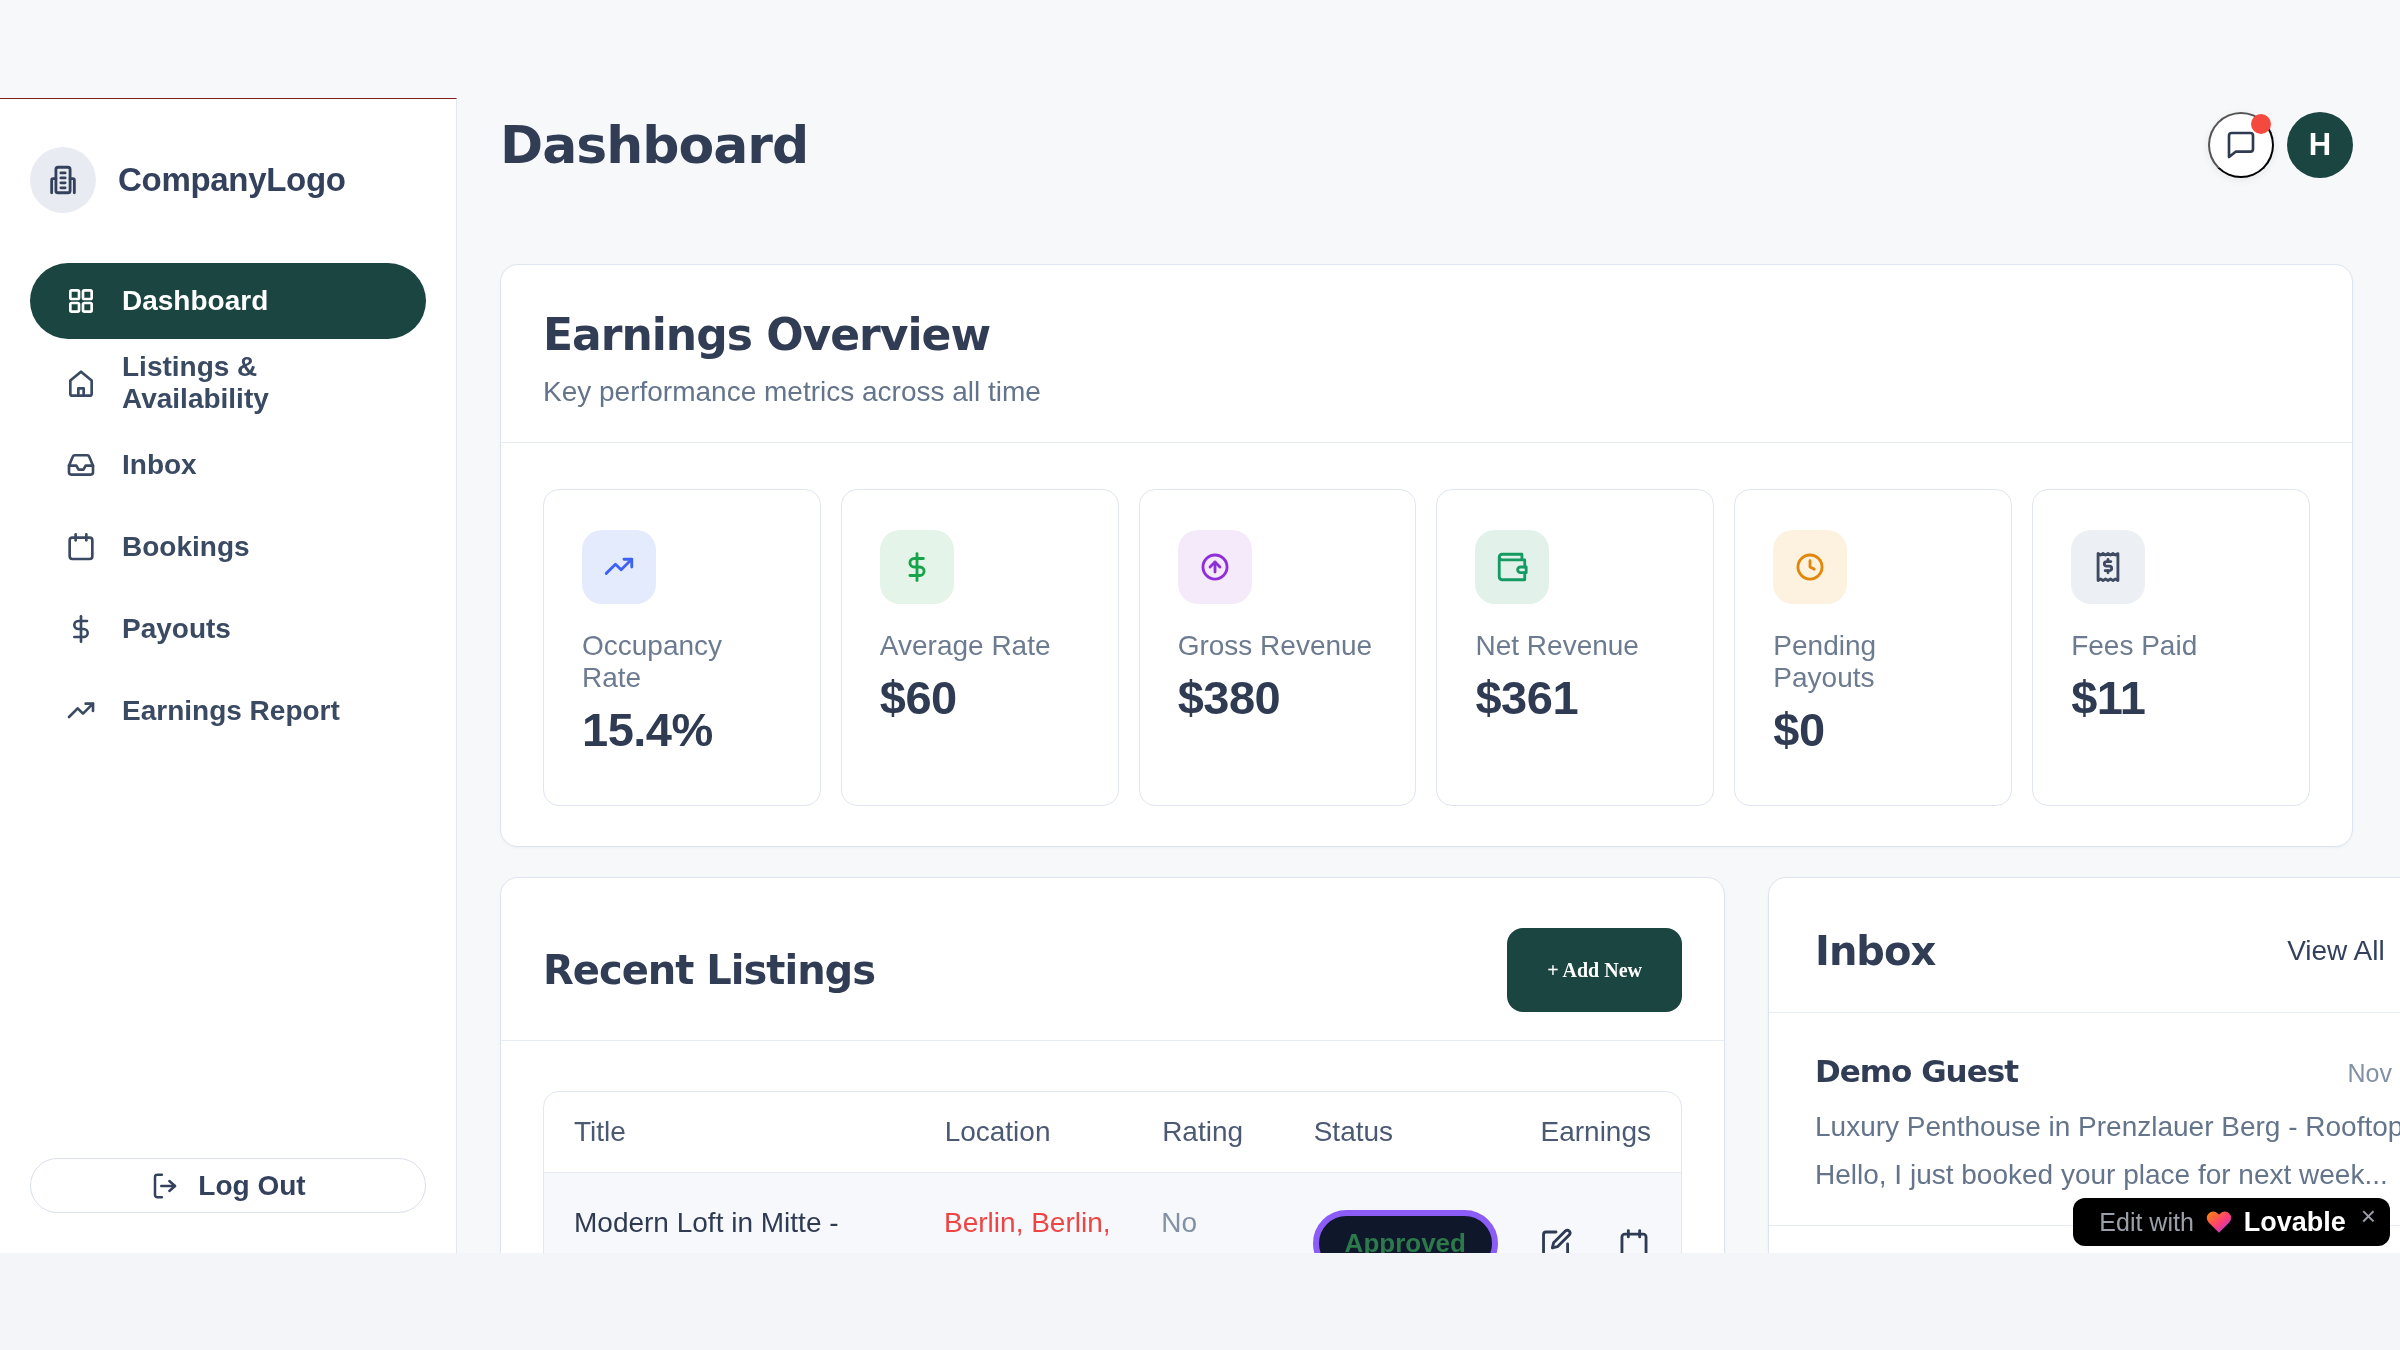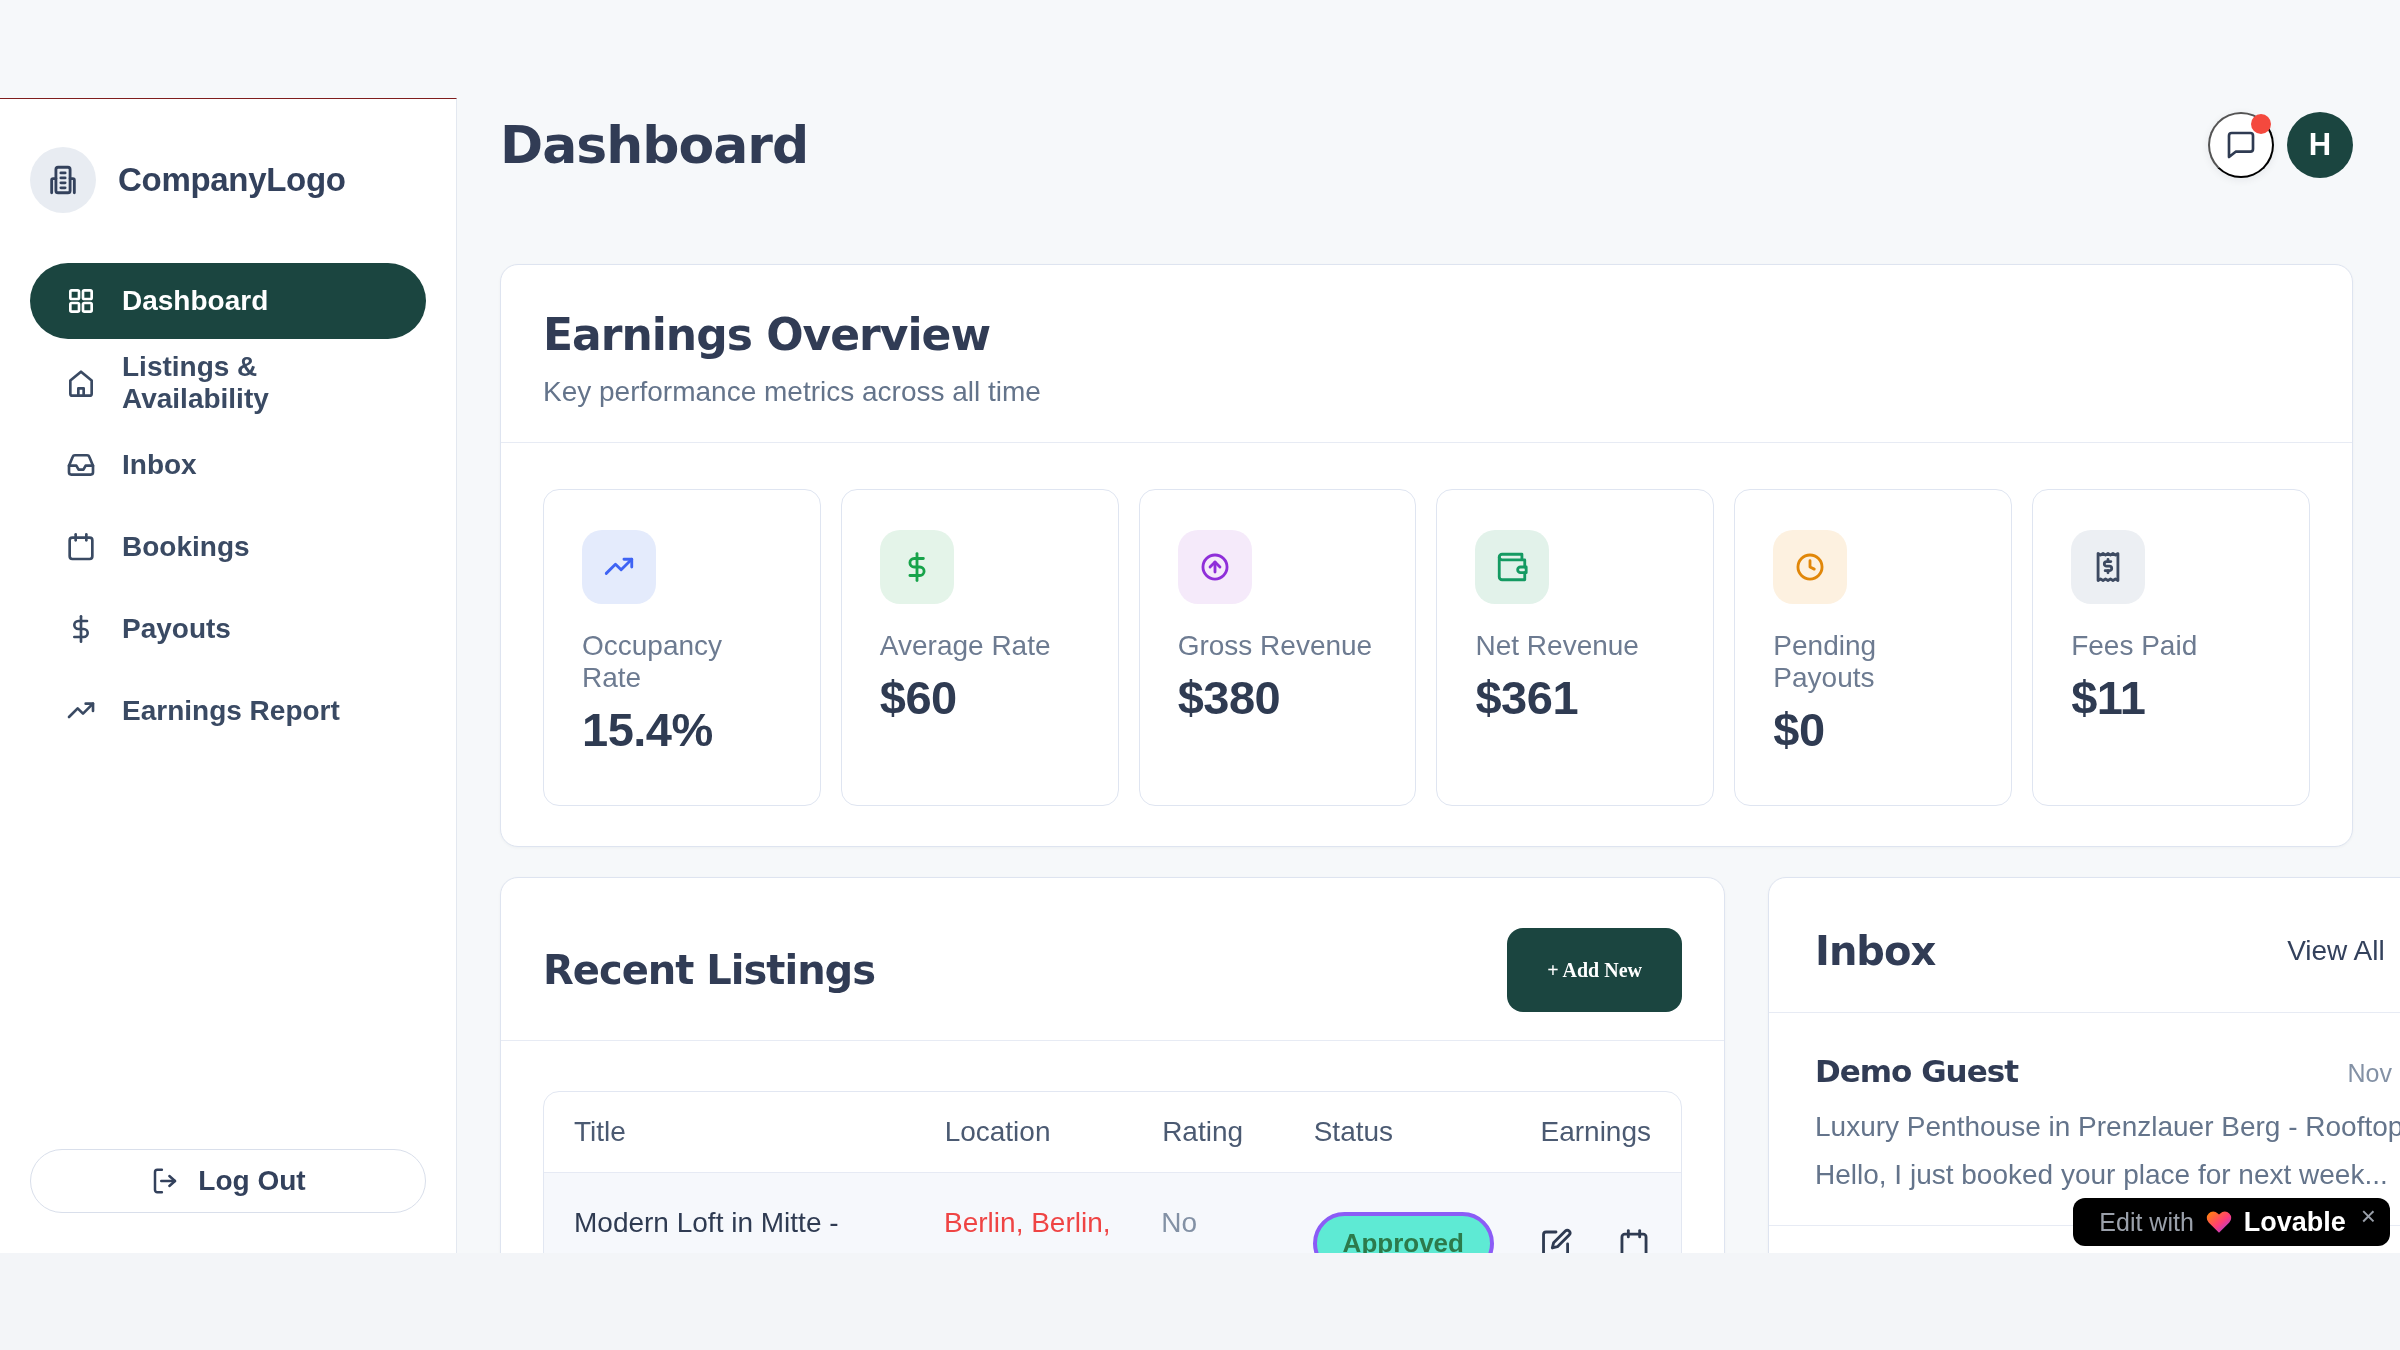--- a/index.html
+++ b/index.html
@@ -15,21 +15,21 @@
              border-right:1px solid #e3e8f0; border-top:1px solid #7f1d1d;
              display:flex; flex-direction:column; padding:48px 30px 40px 30px; }
   .logo-row { display:flex; align-items:center; gap:22px; margin-bottom:50px; padding-left:0; }
   .logo-circle { width:66px; height:66px; border-radius:50%; background:#e8ecf2; display:flex; align-items:center; justify-content:center; color:#33415c; flex:0 0 auto; }
   .logo-text { font-size:33px; font-weight:700; color:#33415c; letter-spacing:-0.3px; }
   .nav { display:flex; flex-direction:column; gap:6px; }
   .nav-item { display:flex; align-items:center; gap:25px; height:76px; border-radius:38px; padding:0 35px;
               font-size:28px; font-weight:600; color:#3a4a63; cursor:pointer; }
   .nav-item.active { background:#1b4540; color:#ffffff; }
   .nav-item .ic { display:flex; color:inherit; }
-  .logout-btn { margin-top:auto; height:64px; border:1px solid #d9dfeb; border-radius:35px; background:#ffffff;
+  .logout-btn { margin-top:auto; height:55px; border:1px solid #d9dfeb; border-radius:35px; background:#ffffff;
                 display:flex; align-items:center; justify-content:center; gap:18px; font-size:28px; font-weight:600; color:#33415c; cursor:pointer; }
 
   
   .main { position:absolute; left:457px; top:0; right:0; height:1253px; padding:0 47px 0 43px; }
   .topbar { display:flex; justify-content:space-between; align-items:center; padding-top:112px; }
   .display { font-family:"DejaVu Sans","Liberation Sans",sans-serif; font-weight:800; color:#313c55; letter-spacing:-1px; }
   .page-title { font-size:52px; }
   .top-actions { display:flex; align-items:center; gap:13px; }
   .chat-btn { position:relative; width:66px; height:66px; border-radius:50%; background:#ffffff;
               box-shadow:0 2px 8px rgba(15,23,42,.07); display:flex; align-items:center; justify-content:center; color:#2f3b52; cursor:pointer; }
@@ -70,21 +70,21 @@
   .col-title { width:375px; padding-right:60px; }
   .col-loc { width:220px; padding-right:40px; }
   .col-rating { width:153px; padding-right:50px; }
   .col-status { width:230px; }
   .col-actions { flex:1; text-align:right; }
   .trow { display:flex; padding:30px 30px; background:#f6f8fc; border-top:1px solid #e6eaf4; font-size:28px; line-height:1.45; }
   .cell-title { color:#2f3b52; font-weight:500; }
   .cell-loc { color:#ef4444; }
   .cell-rating { color:#8391a5; }
   .badge-wrap { display:flex; align-items:center; }
-  .badge { display:inline-block; padding:9px 26px; border-radius:999px; background:#5eead4; border:4px solid #8b5cf6;
+  .badge { display:inline-block; padding:9px 26px; border-radius:999px; background:#0f172a; border:6px solid #8b5cf6;
            color:#2c7a4b; font-size:26px; font-weight:600; }
   .actions-cell { flex:1; display:flex; justify-content:flex-end; align-items:center; gap:44px; color:#2f3b52; }
   .icon-btn { display:flex; cursor:pointer; color:#2f3b52; background:none; border:none; padding:0; }
 
   
   .inbox-head { display:flex; justify-content:space-between; align-items:center; padding:50px 46px 38px 46px; }
   .inbox-title { font-size:40px; }
   .view-all { display:flex; align-items:center; gap:14px; font-size:28px; font-weight:500; color:#33415c; cursor:pointer; }
   .msg { padding:40px 46px 34px 46px; border-bottom:1px solid #e7ebf4; cursor:pointer; }
   .msg-top { display:flex; justify-content:space-between; align-items:baseline; }

